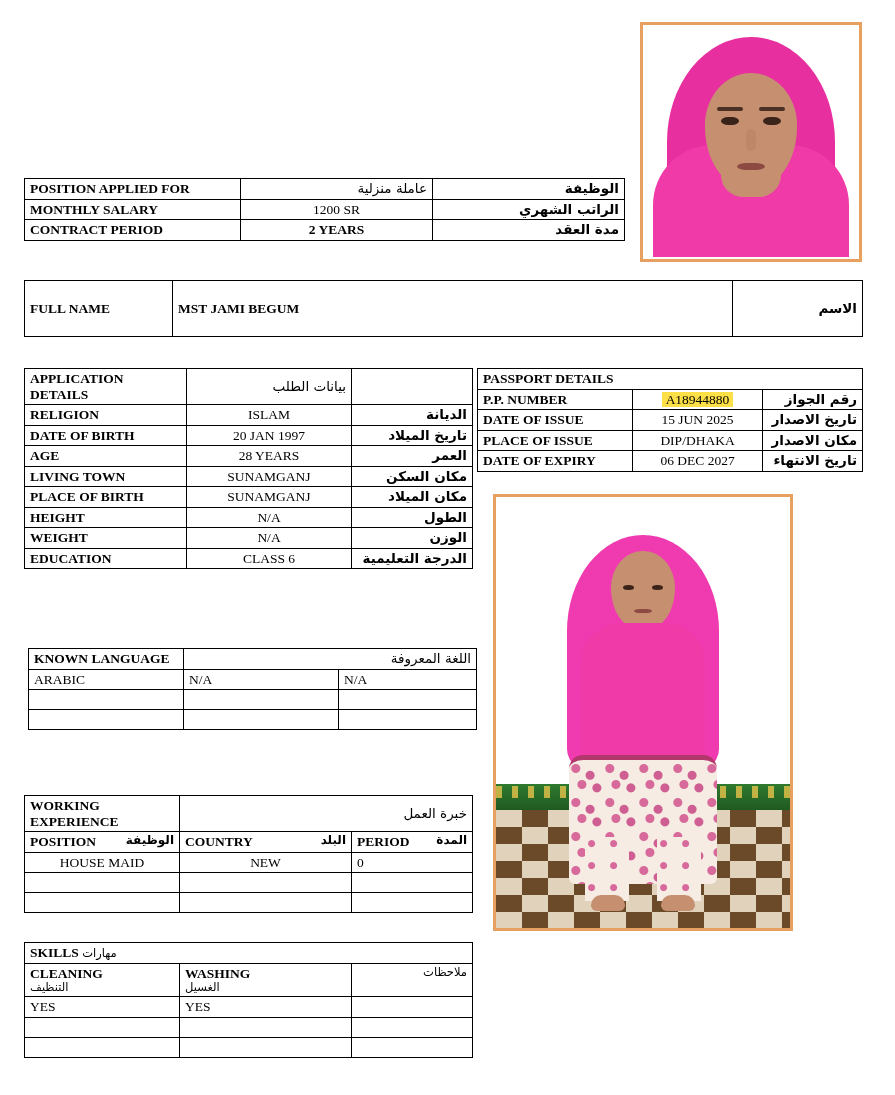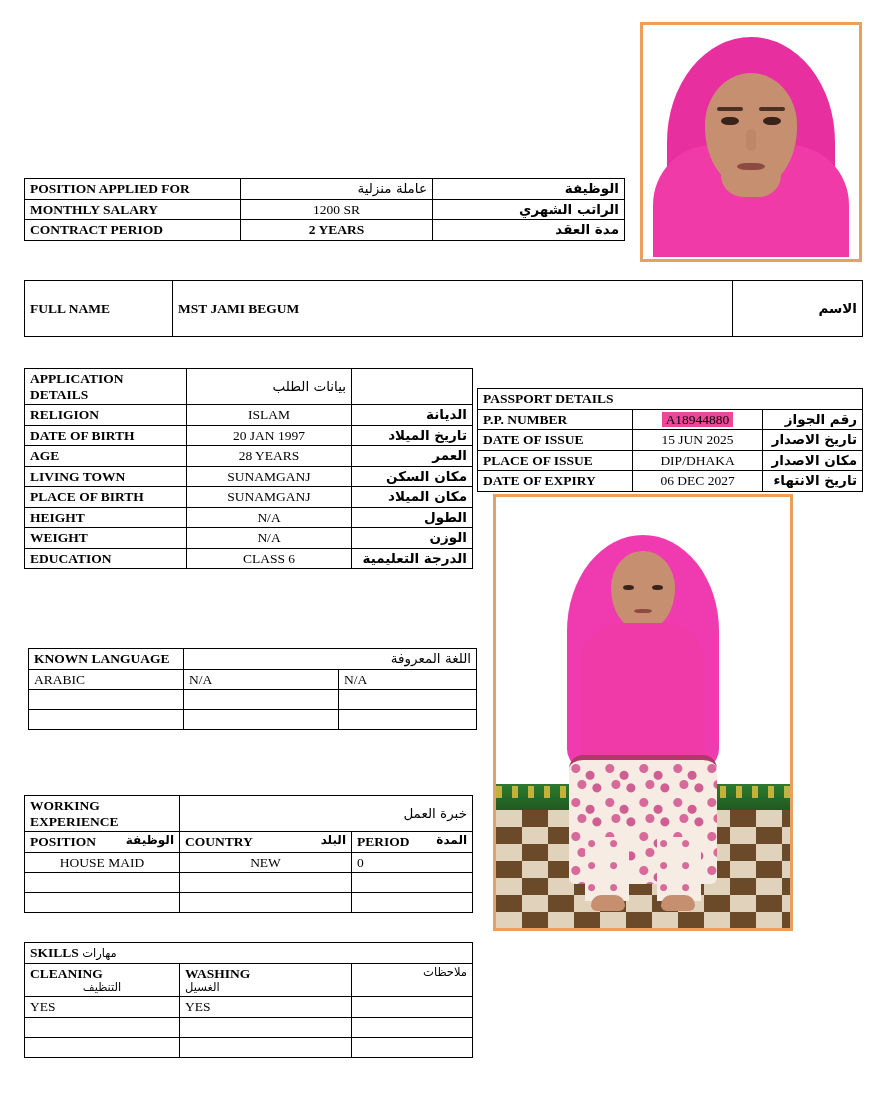--- a/index.html
+++ b/index.html
@@ -240,26 +240,26 @@
     background: #c69070;
     border-radius: 14px 14px 8px 8px;
   }
   .fb-foot.l { left: 50%; margin-left: -52px; }
   .fb-foot.r { left: 50%; margin-left: 18px; }
 
   
   #tbl-position { position: absolute; left: 24px; top: 178px; width: 600px; }
   #tbl-fullname { position: absolute; left: 24px; top: 280px; width: 838px; }
   #tbl-application { position: absolute; left: 24px; top: 368px; width: 448px; }
-  #tbl-passport { position: absolute; left: 477px; top: 388px; width: 385px; }
+  #tbl-passport { position: absolute; left: 477px; top: 368px; width: 385px; }
   #tbl-language { position: absolute; left: 28px; top: 648px; width: 448px; }
   #tbl-experience { position: absolute; left: 24px; top: 795px; width: 448px; }
   #tbl-skills { position: absolute; left: 24px; top: 942px; width: 448px; }
   .pp-highlight {
-    background: #ec4899;
+    background: #fde047;
     padding: 0 4px;
   }
   .tall td { height: 24px; }
 </style>
 </head>
 <body>
 
 <div class="page">
 
   <div class="photo-frame" id="photo-head">
@@ -505,21 +505,21 @@
     <tbody>
       <tr>
         <td colspan="3">
           <span class="bold">SKILLS</span>
           <span class="ar-light">مهارات</span>
         </td>
       </tr>
       <tr>
         <td style="height:32px">
           <div class="bold">CLEANING</div>
-          <div class="ar-light" style="text-align:center">التنظيف</div>
+          <div class="ar-light" style="text-align:left">التنظيف</div>
         </td>
         <td style="height:32px">
           <div class="bold">WASHING</div>
           <div class="ar-light" style="text-align:left">الغسيل</div>
         </td>
         <td style="height:32px;vertical-align:top">
           <div class="ar-light">ملاحظات</div>
         </td>
       </tr>
       <tr class="tall">

